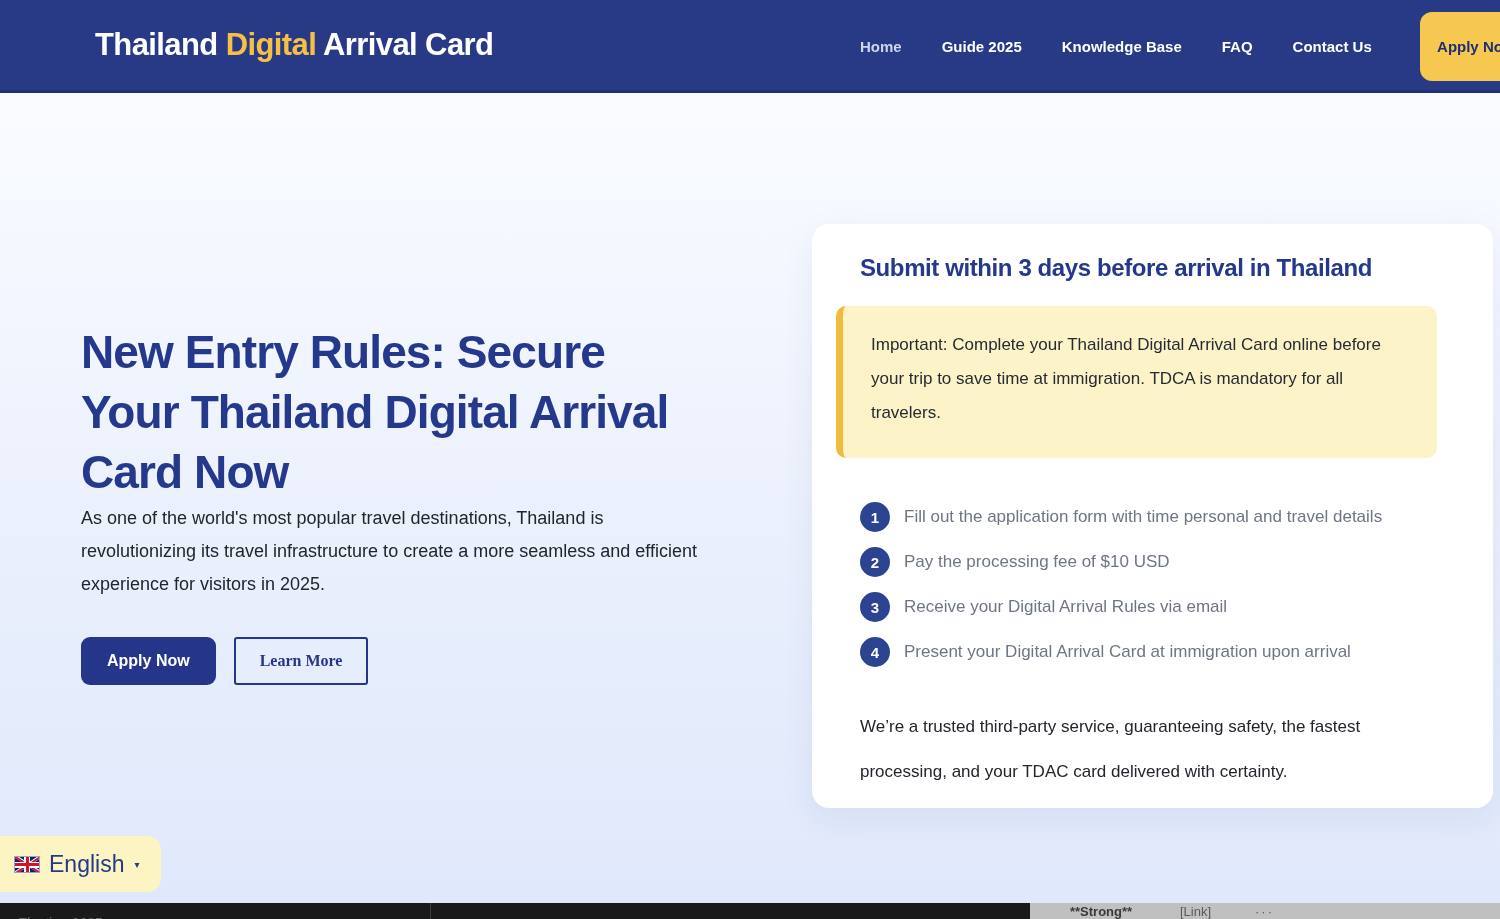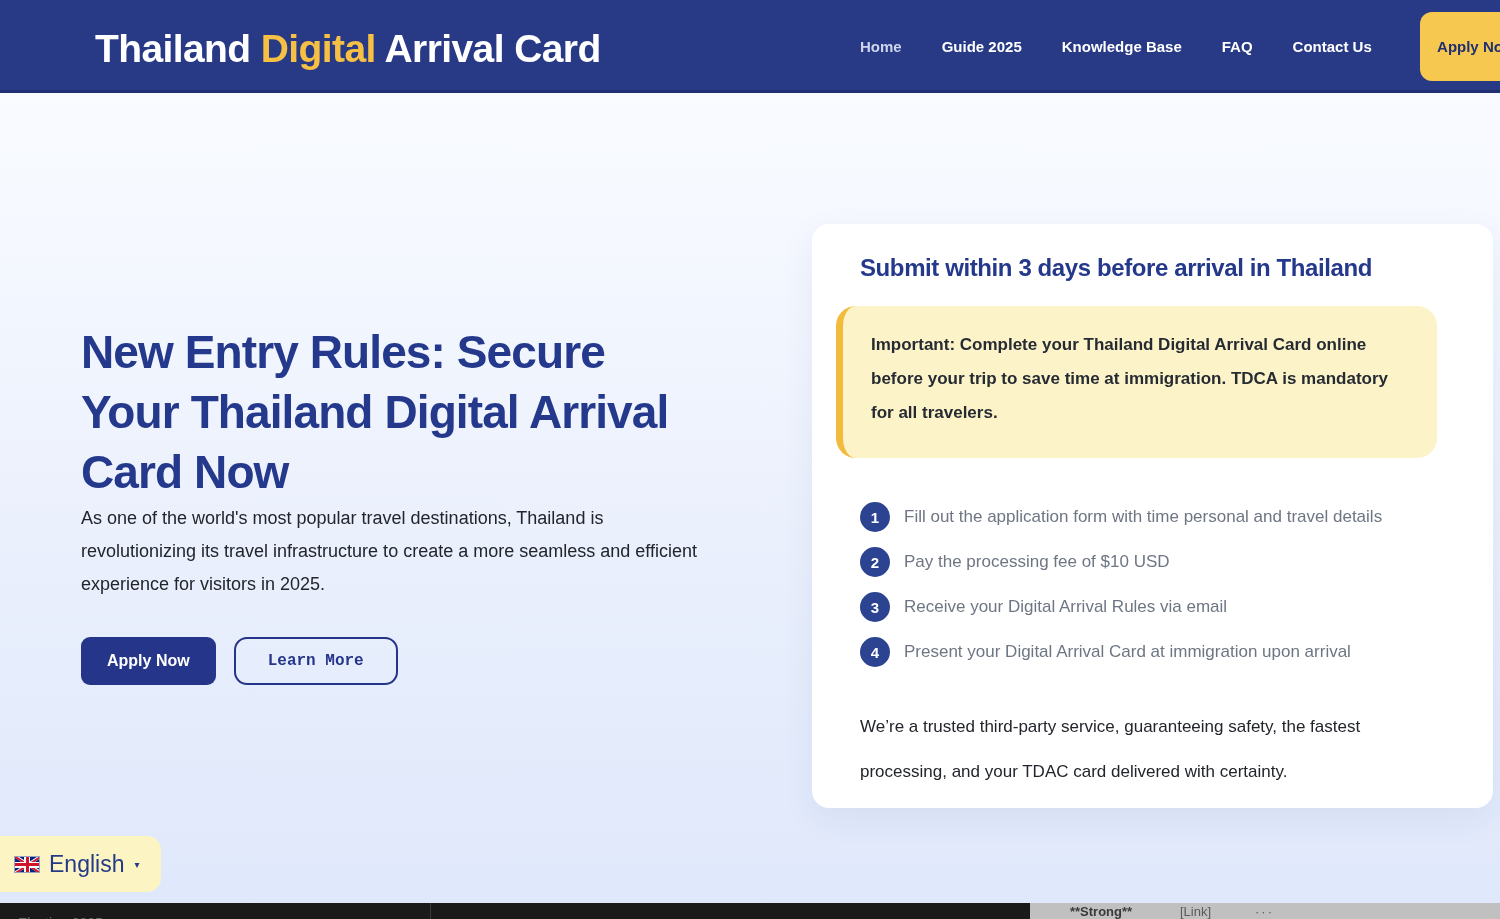--- a/index.html
+++ b/index.html
@@ -23,21 +23,21 @@
     height: 93px;
     background: #283a85;
     border-bottom: 3px solid #1f2f72;
     display: flex;
     align-items: center;
   }
   .logo {
     position: absolute;
     left: 95px;
     top: 27px;
-    font-size: 39px;
+    font-size: 31px;
     font-weight: 700;
     letter-spacing: -0.6px;
     color: #ffffff;
     white-space: nowrap;
   }
   .logo .accent { color: #f5c044; }
 
   .main-nav {
     position: absolute;
     left: 840px;
@@ -108,29 +108,29 @@
     background: #25358a;
     color: #ffffff;
     font-size: 16px;
     font-weight: 700;
     border: none;
     cursor: pointer;
     font-family: "Liberation Sans", sans-serif;
   }
   .btn-secondary {
     height: 48px;
-    padding: 0 32px;
-    border-radius: 13px;
+    padding: 0 24px;
+    border-radius: 3px;
     background: transparent;
     color: #25358a;
     font-size: 16px;
     font-weight: 700;
     border: 2px solid #25358a;
     cursor: pointer;
-    font-family: Liberation Mono, monospace;
+    font-family: Liberation Serif, serif;
   }
 
   
   .info-card {
     position: absolute;
     left: 812px;
     top: 224px;
     width: 681px;
     height: 584px;
     background: #ffffff;
@@ -142,24 +142,23 @@
     font-size: 24px;
     font-weight: 700;
     color: #24388c;
     letter-spacing: -0.4px;
     padding-left: 24px;
   }
   .callout {
     margin-top: 24px;
     background: #fcf4c8;
     border-left: 7px solid #f2bb3c;
-    border-radius: 20px;
+    border-radius: 10px;
     padding: 22px 26px 24px 28px;
     height: 152px;
-    font-weight: bold;
   }
   .callout p {
     font-size: 17px;
     line-height: 34px;
     color: #262b33;
   }
   .steps {
     margin-top: 44px;
     padding-left: 24px;
     list-style: none;

